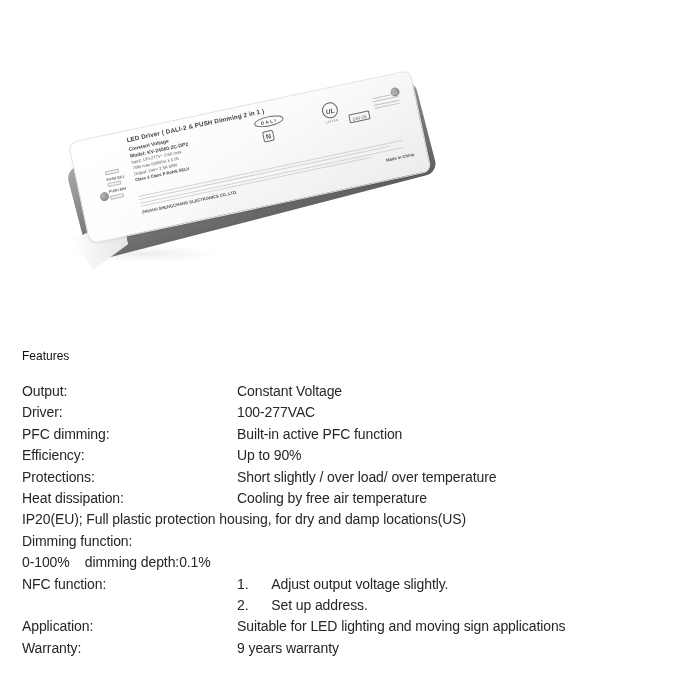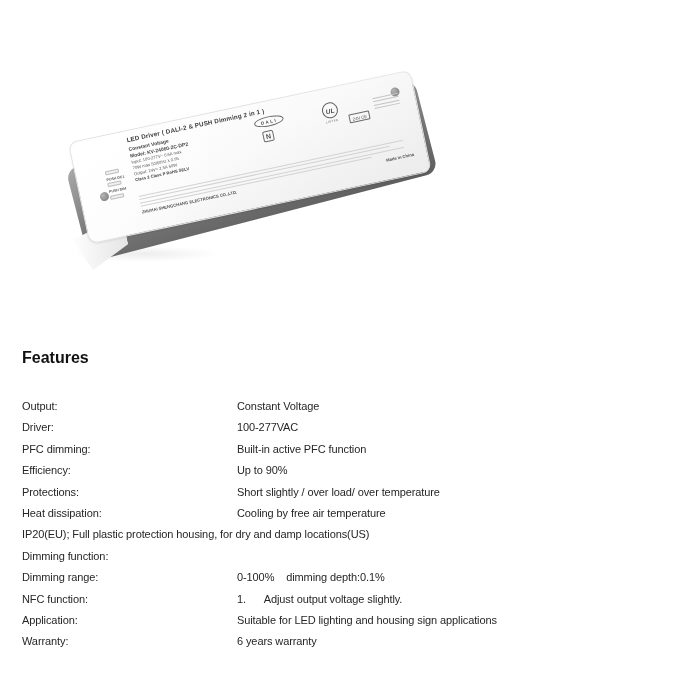--- a/index.html
+++ b/index.html
@@ -70,23 +70,23 @@
   .wiring { position:absolute; left:30px; top:34px; width:28px; height:64px; z-index:4;
             color:#5a5a5a; }
   .wire-label { font-size:3.6px; font-weight:bold; white-space:nowrap; margin-top:3px; }
   .term { width:14px; height:4px; border:1px solid #bdbdbd; border-radius:1px;
           margin-top:1.5px; background:#f0f0f0; }
   .floor-shadow { position:absolute; left:70px; top:246px; width:150px; height:16px;
             background:radial-gradient(ellipse at center, rgba(0,0,0,0.07), rgba(0,0,0,0) 70%); }
 
   
   .features { position:absolute; left:22px; top:349px; width:660px; color:#262626; }
-  .features h2 { font-size:16px; font-weight:bold; color:#111; letter-spacing:0;
-                 margin-bottom:29px; }
-  .spec-row { display:flex; height:21.4px; line-height:21.4px; font-size:11px;
+  .features h2 { font-size:12px; font-weight:normal; color:#111; letter-spacing:0;
+                 margin-bottom:18px; }
+  .spec-row { display:flex; height:21.4px; line-height:21.4px; font-size:14px;
               letter-spacing:-0.1px; }
   .spec-label { width:215px; flex:0 0 215px; }
   .spec-value { flex:1; white-space:nowrap; }
 </style>
 </head>
 <body>
 
 <div class="canvas">
 
   <div class="photo-area">
@@ -179,30 +179,33 @@
       <div class="spec-label">Heat dissipation:</div>
       <div class="spec-value">Cooling by free air temperature</div>
     </div>
     <div class="spec-row">
       <div class="spec-value">IP20(EU); Full plastic protection housing, for dry and damp locations(US)</div>
     </div>
     <div class="spec-row">
       <div class="spec-label">Dimming function:</div>
     </div>
     <div class="spec-row">
-      <div class="spec-label">Dimming range:</div>
       <div class="spec-value">0-100%&nbsp;&nbsp;&nbsp;&nbsp;dimming depth:0.1%</div>
     </div>
     <div class="spec-row">
       <div class="spec-label">NFC function:</div>
       <div class="spec-value">1.&nbsp;&nbsp;&nbsp;&nbsp;&nbsp;&nbsp;Adjust output voltage slightly.</div>
     </div>
     <div class="spec-row">
+      <div class="spec-label"></div>
+      <div class="spec-value">2.&nbsp;&nbsp;&nbsp;&nbsp;&nbsp;&nbsp;Set up address.</div>
+    </div>
+    <div class="spec-row">
       <div class="spec-label">Application:</div>
-      <div class="spec-value">Suitable for LED lighting and housing sign applications</div>
+      <div class="spec-value">Suitable for LED lighting and moving sign applications</div>
     </div>
     <div class="spec-row">
       <div class="spec-label">Warranty:</div>
-      <div class="spec-value">6 years warranty</div>
+      <div class="spec-value">9 years warranty</div>
     </div>
   </div>
 
 </div>
 
 </body></html>

